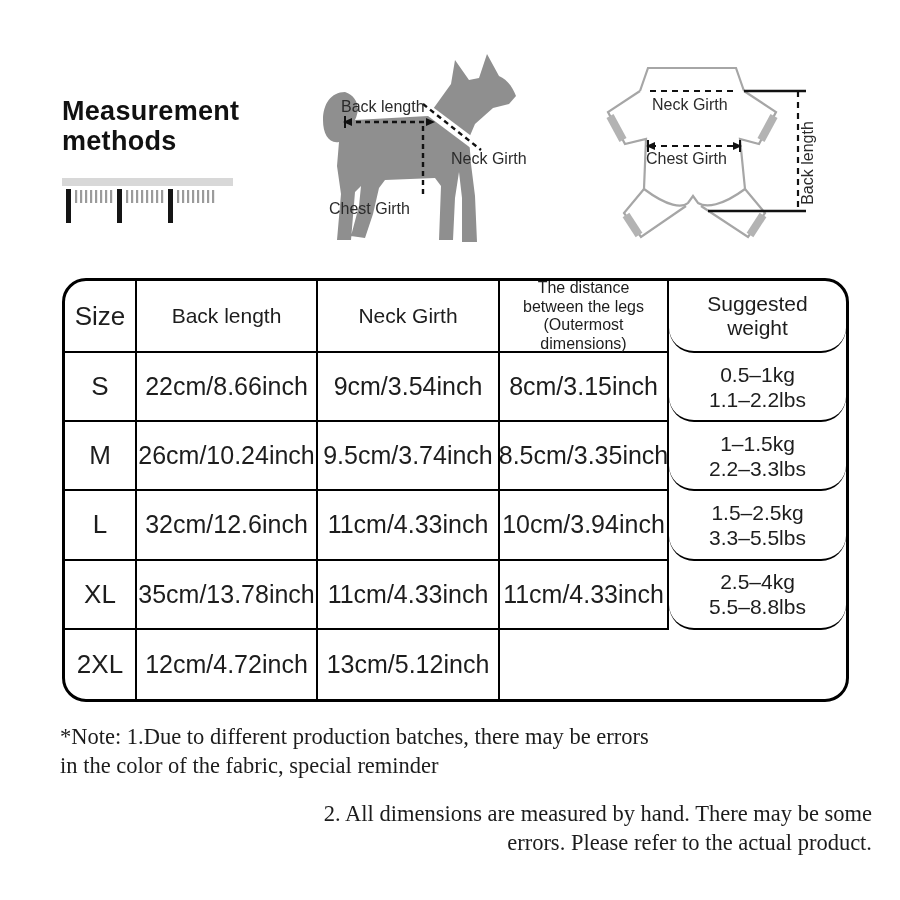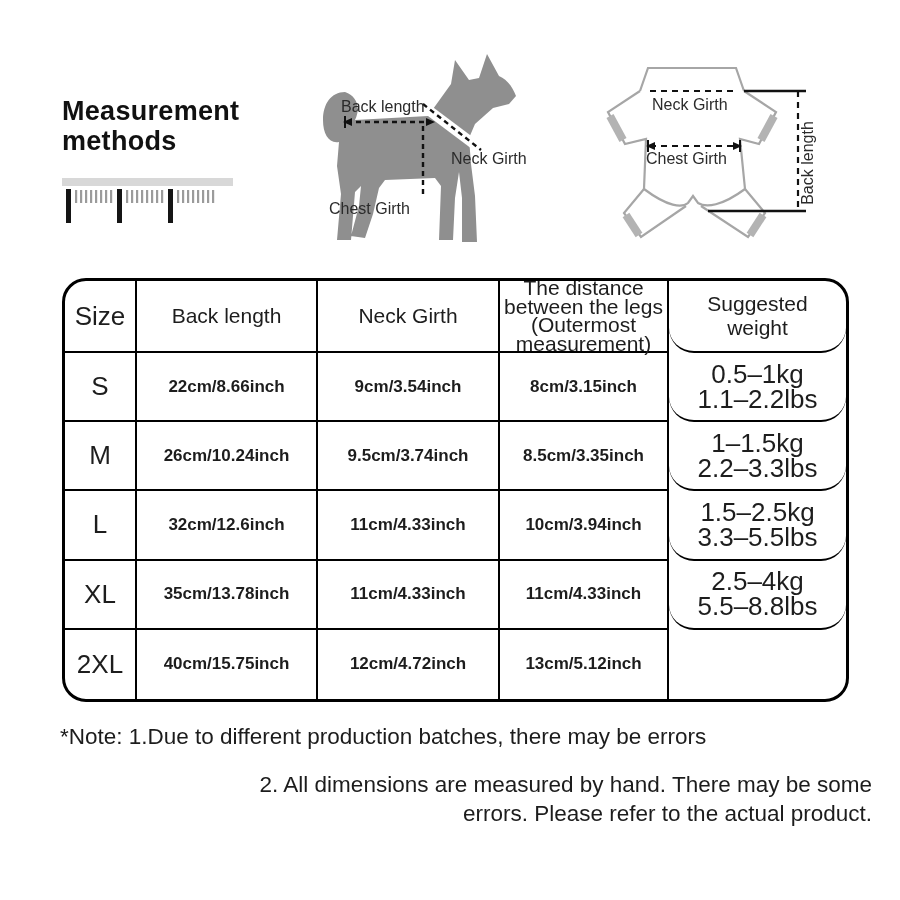--- a/index.html
+++ b/index.html
@@ -14,26 +14,26 @@
   .sizetable{left:62px;top:278px;width:787px;height:424px;border:3px solid #000;border-radius:24px;
              overflow:hidden;box-sizing:border-box;display:grid;
              grid-template-columns:72px 181px 182px 169px 177px;
              grid-template-rows:72px repeat(5,1fr);background:#fff;}
   .cell{display:flex;flex-direction:column;align-items:center;justify-content:center;text-align:center;
         border-right:2.5px solid #000;border-bottom:2.5px solid #000;box-sizing:border-box;padding:0 2px;}
   .cell.last-col{border-right:none;border-radius:25px;}
   .cell.last-row{border-bottom:none;text-align:center;}
   .h-size,.c-size{font-size:26px;}
   .h-std{font-size:21px;line-height:24px;}
-  .h-dist{font-size:21px;line-height:18.5px;}
-  .c-val{font-size:17px;font-weight:bold;}
-  .c-wt{font-size:26px;line-height:25px;}
+  .h-dist{font-size:16px;line-height:18.5px;}
+  .c-val{font-size:25px;}
+  .c-wt{font-size:21px;line-height:25px;}
   
   .notes{left:60px;top:722px;width:812px;font-size:22.5px;line-height:29px;color:#1c1c1c;}
-  .notes .line{display:block;}
+  .notes .line{display:block;font-family:Liberation Serif, serif;}
   .note2{margin-top:19px;text-align:right;}
   .vtext{display:block;text-align:center;transform:rotate(-90deg);}
 </style>
 </head>
 <body>
 
 <div id="stage">
 
   <div class="abs title">
     <span class="notes-line" style="display:block">Measurement</span>
@@ -137,21 +137,21 @@
 
   <div class="abs sizetable">
 
     <div class="cell h-size">Size</div>
     <div class="cell h-std">Back length</div>
     <div class="cell h-std">Neck Girth</div>
     <div class="cell h-dist">
       <span>The distance</span>
       <span>between the legs</span>
       <span>(Outermost</span>
-      <span>measurement)</span>
+      <span>dimensions)</span>
     </div>
     <div class="cell h-std last-col">
       <span>Suggested</span>
       <span>weight</span>
     </div>
 
     <div class="cell c-size">S</div>
     <div class="cell c-val">22cm/8.66inch</div>
     <div class="cell c-val">9cm/3.54inch</div>
     <div class="cell c-val">8cm/3.15inch</div>
@@ -181,28 +181,28 @@
     <div class="cell c-size">XL</div>
     <div class="cell c-val">35cm/13.78inch</div>
     <div class="cell c-val">11cm/4.33inch</div>
     <div class="cell c-val">11cm/4.33inch</div>
     <div class="cell c-wt last-col">
       <span>2.5–4kg</span>
       <span>5.5–8.8lbs</span>
     </div>
 
     <div class="cell c-size last-row">2XL</div>
-    <div class="cell c-val last-row">40cm/15.75inch</div>
     <div class="cell c-val last-row">12cm/4.72inch</div>
     <div class="cell c-val last-row">13cm/5.12inch</div>
   </div>
 
   <div class="abs notes">
     <div>
       <span class="line">*Note: 1.Due to different production batches, there may be errors</span>
+      <span class="line">in the color of the fabric, special reminder</span>
     </div>
     <div class="note2">
       <span class="line">2. All dimensions are measured by hand. There may be some</span>
       <span class="line">errors. Please refer to the actual product.</span>
     </div>
   </div>
 
 </div>
 
 </body></html>

